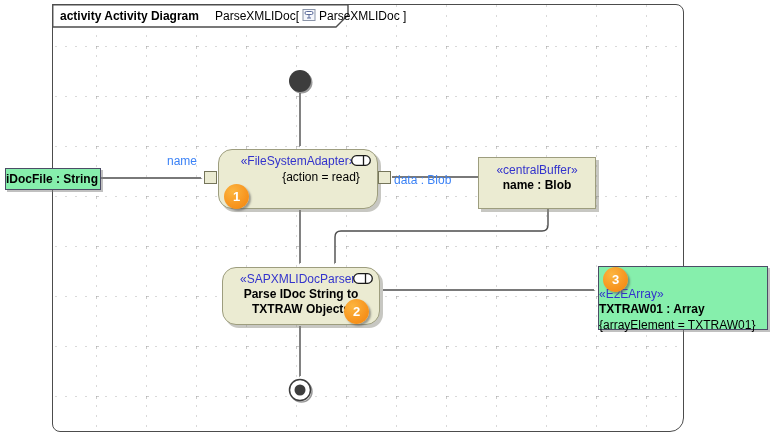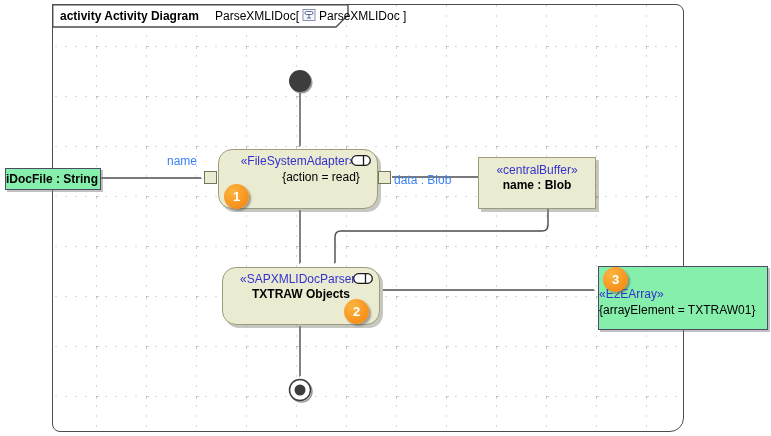--- a/index.html
+++ b/index.html
@@ -122,26 +122,28 @@
     <div class="stereo">«centralBuffer»</div>
     <div class="nname">name : Blob</div>
   </div>
 
   <div class="action" style="left:222px;top:267px;width:158px;height:58px;">
     <div class="stereo">«SAPXMLIDocParser»</div>
     <svg class="toggle-icon" width="20" height="11">
       <rect x="0.7" y="0.7" width="18.6" height="9.6" rx="4.8" fill="#ffffff" stroke="#1a1a1a" stroke-width="1.3"></rect>
       <line x1="12.5" y1="1" x2="12.5" y2="10" stroke="#1a1a1a" stroke-width="1.3"></line>
     </svg>
+    <div class="nname">Parse IDoc String to</div>
     <div class="nname">TXTRAW Objects</div>
   </div>
   <div class="badge" style="left:344px;top:299px;">2</div>
 
   <div class="objnode" style="left:598px;top:266px;width:170px;height:64px;padding-top:20px;">
     <div class="stereo">«E2EArray»</div>
+    <div class="nname">TXTRAW01 : Array</div>
     <div class="constraint">{arrayElement = TXTRAW01}</div>
   </div>
   <div class="badge" style="left:603px;top:267px;">3</div>
 
   <div class="edge-label" style="left:167px;top:154px;">name</div>
   <div class="edge-label" style="left:394px;top:173px;">data : Blob</div>
 
 </div>
 
 </body></html>

